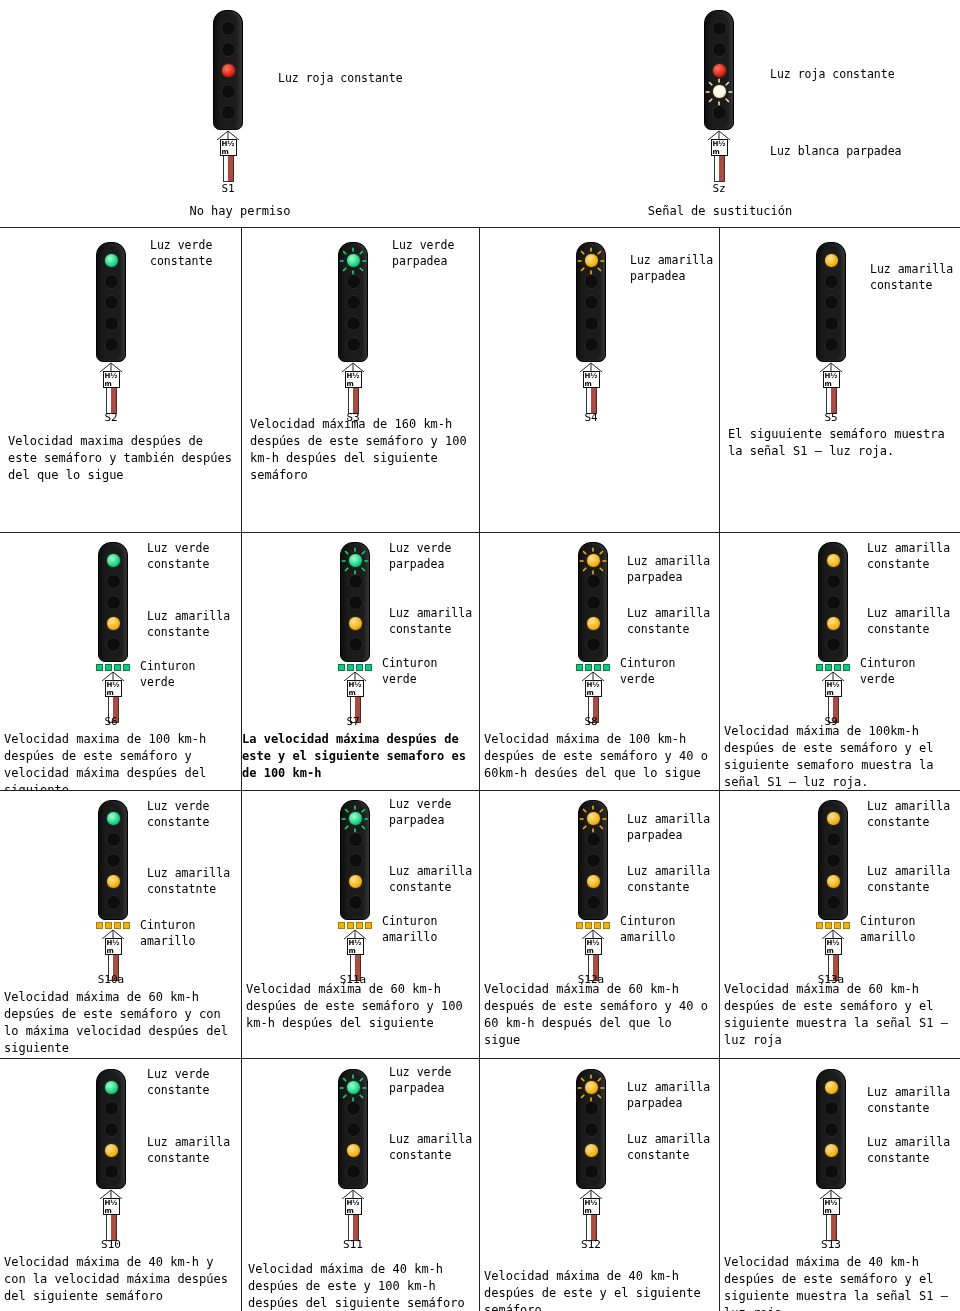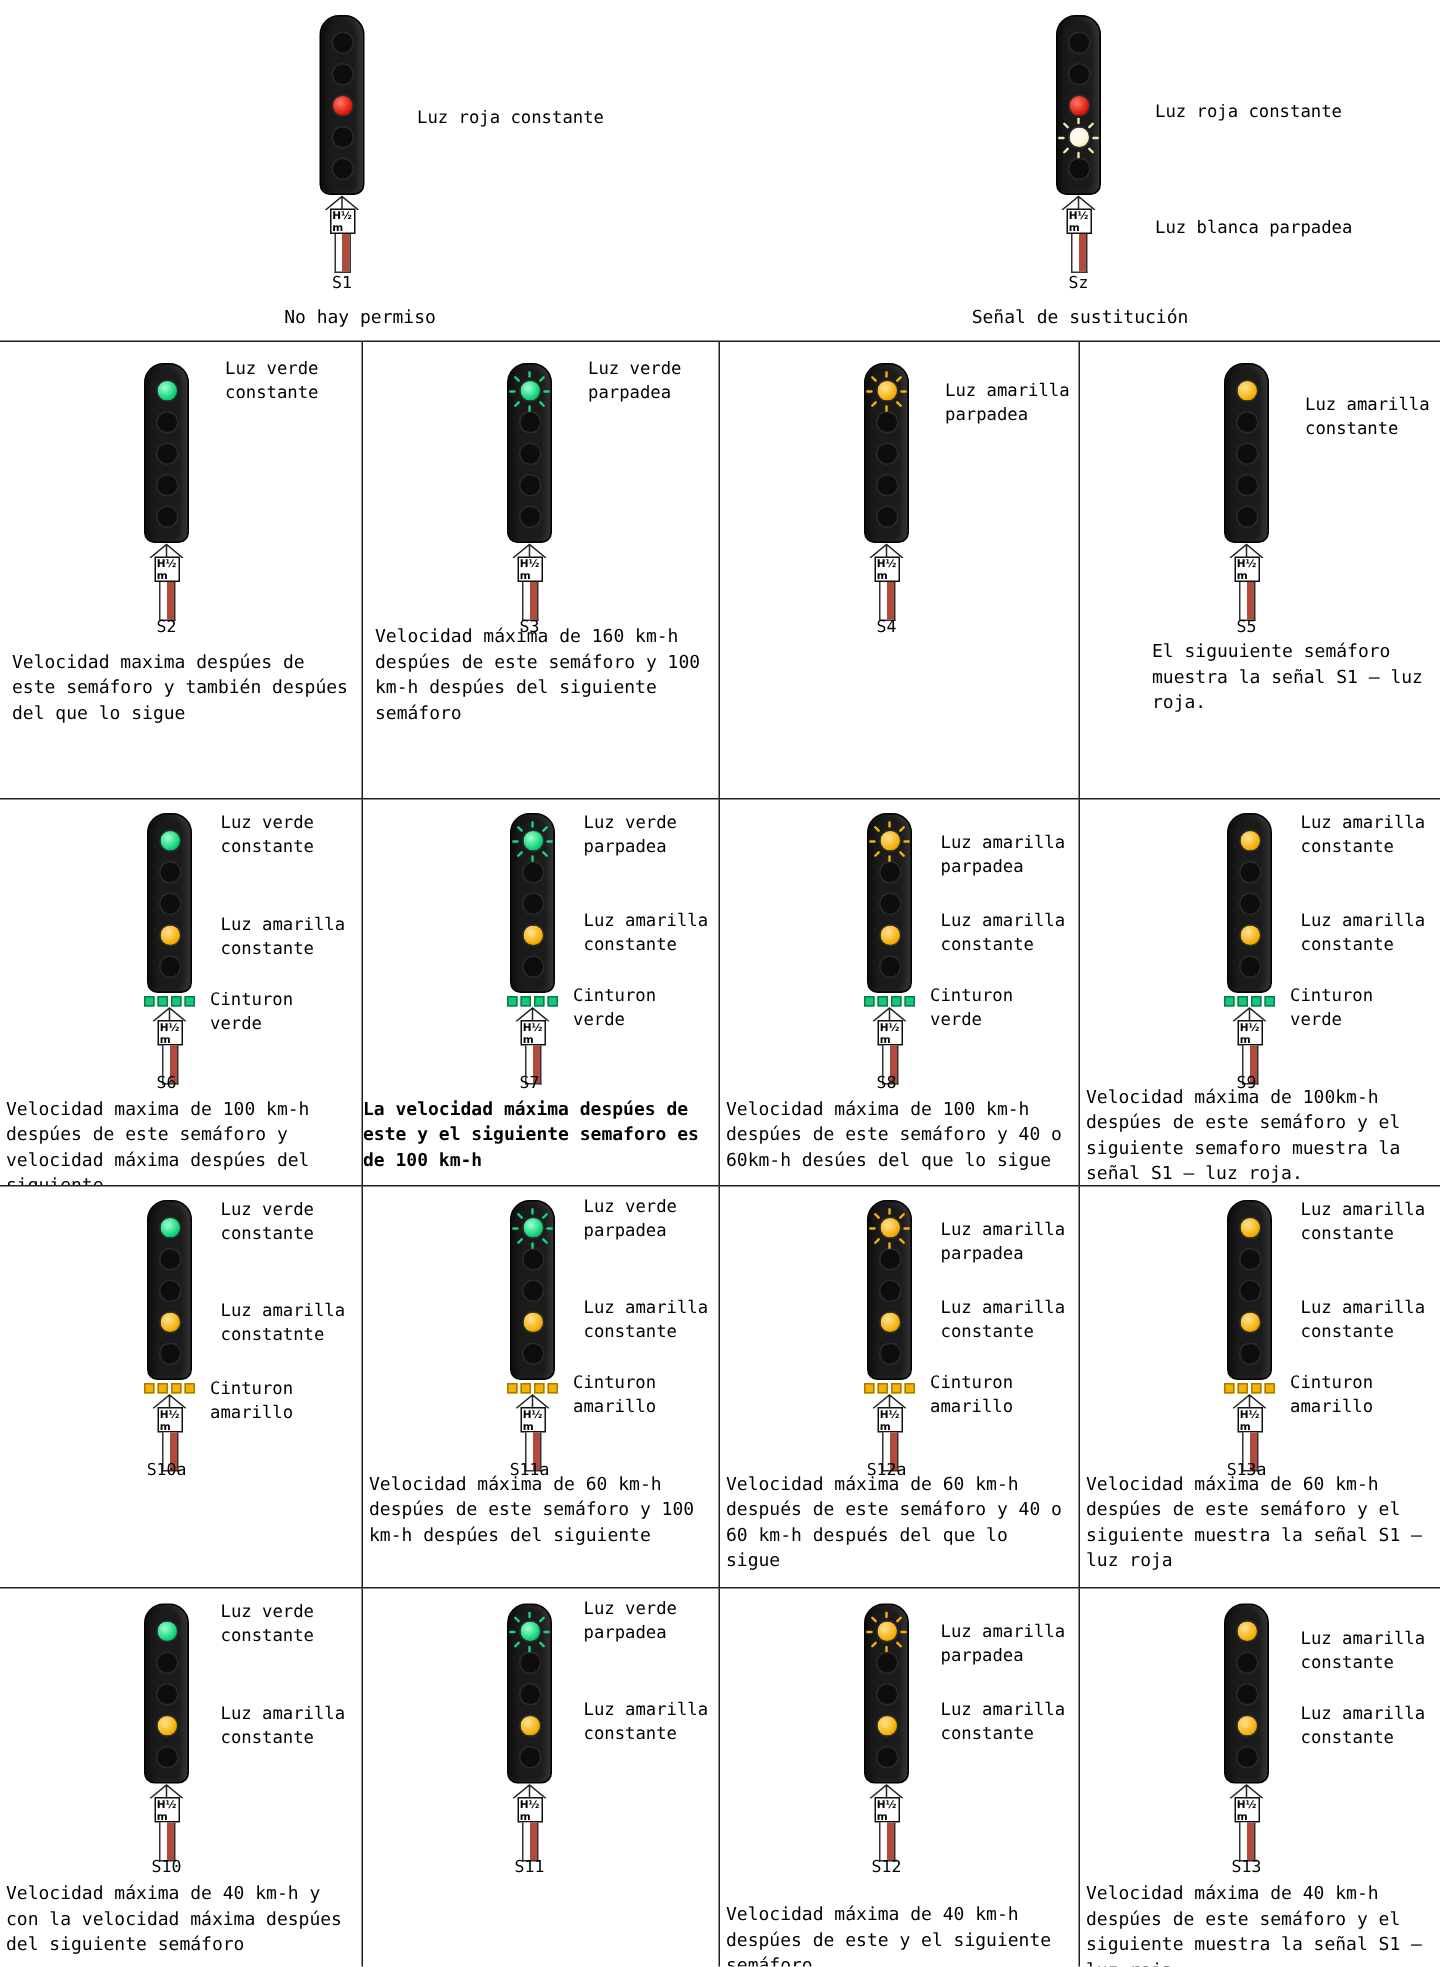--- a/index.html
+++ b/index.html
@@ -278,21 +278,21 @@
       <div class="bracket">
         <svg width="30" height="10">
             <path d="M4 10 L15 1 L26 10 M15 1 L15 10" stroke="#222" stroke-width="1" fill="none"></path>
           </svg>
       </div>
       <div class="plate">H½ m</div>
       <div class="post"></div>
     </div>
     <div class="code" style="left:71px; top:183px;">S5</div>
     <div class="labels" style="left:150px; top:33px; width:92px;">Luz amarilla constante</div>
-    <div class="caption" style="top:198px;margin-left:40px;">El siguuiente semáforo muestra la señal S1 – luz roja.</div>
+    <div class="caption" style="top:198px;">El siguuiente semáforo muestra la señal S1 – luz roja.</div>
   </div>
 
   <div class="cell">
     <div class="sigwrap" style="left:96px; top:9px;">
       <div class="head w5">
         <div class="lamp green"></div>
         <div class="lamp"></div>
         <div class="lamp"></div>
         <div class="lamp yellow"></div>
         <div class="lamp"></div>
@@ -456,20 +456,21 @@
             <path d="M4 10 L15 1 L26 10 M15 1 L15 10" stroke="#222" stroke-width="1" fill="none"></path>
           </svg>
       </div>
       <div class="plate">H½ m</div>
       <div class="post"></div>
     </div>
     <div class="code" style="left:71px; top:182px;">S10a</div>
     <div class="labels" style="left:147px; top:7px; width:92px;">Luz verde constante</div>
     <div class="labels" style="left:147px; top:74px; width:92px;">Luz amarilla constatnte</div>
     <div class="labels" style="left:140px; top:126px; width:92px;">Cinturon amarillo</div>
+    <div class="caption" style="top:198px; left:4px;">Velocidad máxima de 60 km-h depsúes de este semáforo y con lo máxima velocidad despúes del siguiente</div>
   </div>
 
   <div class="cell">
     <div class="sigwrap" style="left:96px; top:9px;">
       <div class="head w5">
         <div class="lampbox">
           <svg class="rays" width="27" height="27">
             <g stroke="#12d77e" stroke-width="1.6" stroke-linecap="round">
               <line x1="13.5" y1="0.5" x2="13.5" y2="3.5"></line>
                 <line x1="13.5" y1="23.5" x2="13.5" y2="26.5"></line>
@@ -633,20 +634,21 @@
         <svg width="30" height="10">
             <path d="M4 10 L15 1 L26 10 M15 1 L15 10" stroke="#222" stroke-width="1" fill="none"></path>
           </svg>
       </div>
       <div class="plate">H½ m</div>
       <div class="post"></div>
     </div>
     <div class="code" style="left:71px; top:179px;">S11</div>
     <div class="labels" style="left:147px; top:5px; width:92px;">Luz verde parpadea</div>
     <div class="labels" style="left:147px; top:72px; width:92px;">Luz amarilla constante</div>
+    <div class="caption" style="top:202px; left:6px;">Velocidad máxima de 40 km-h despúes de este y 100 km-h despúes del siguiente semáforo</div>
   </div>
 
   <div class="cell nb-bottom">
     <div class="sigwrap" style="left:96px; top:10px;">
       <div class="head w5">
         <div class="lampbox">
           <svg class="rays" width="27" height="27">
             <g stroke="#f7b006" stroke-width="1.6" stroke-linecap="round">
               <line x1="13.5" y1="0.5" x2="13.5" y2="3.5"></line>
                 <line x1="13.5" y1="23.5" x2="13.5" y2="26.5"></line>

